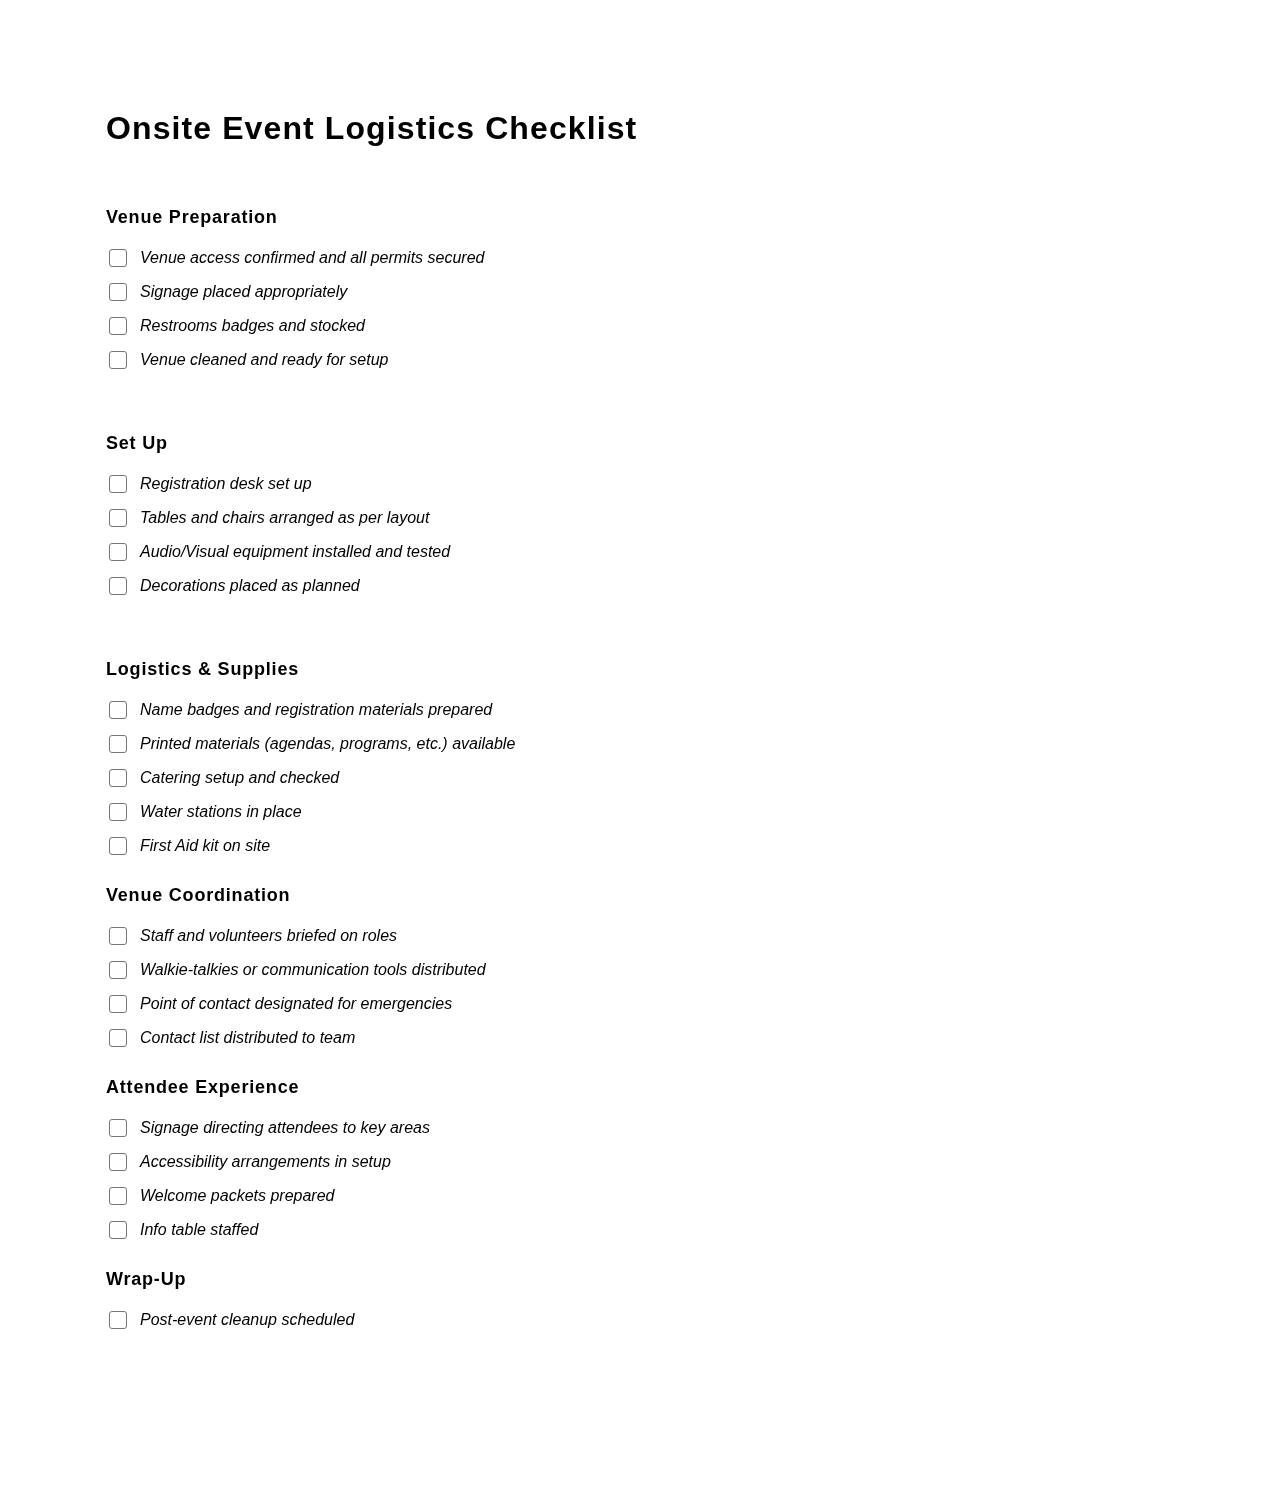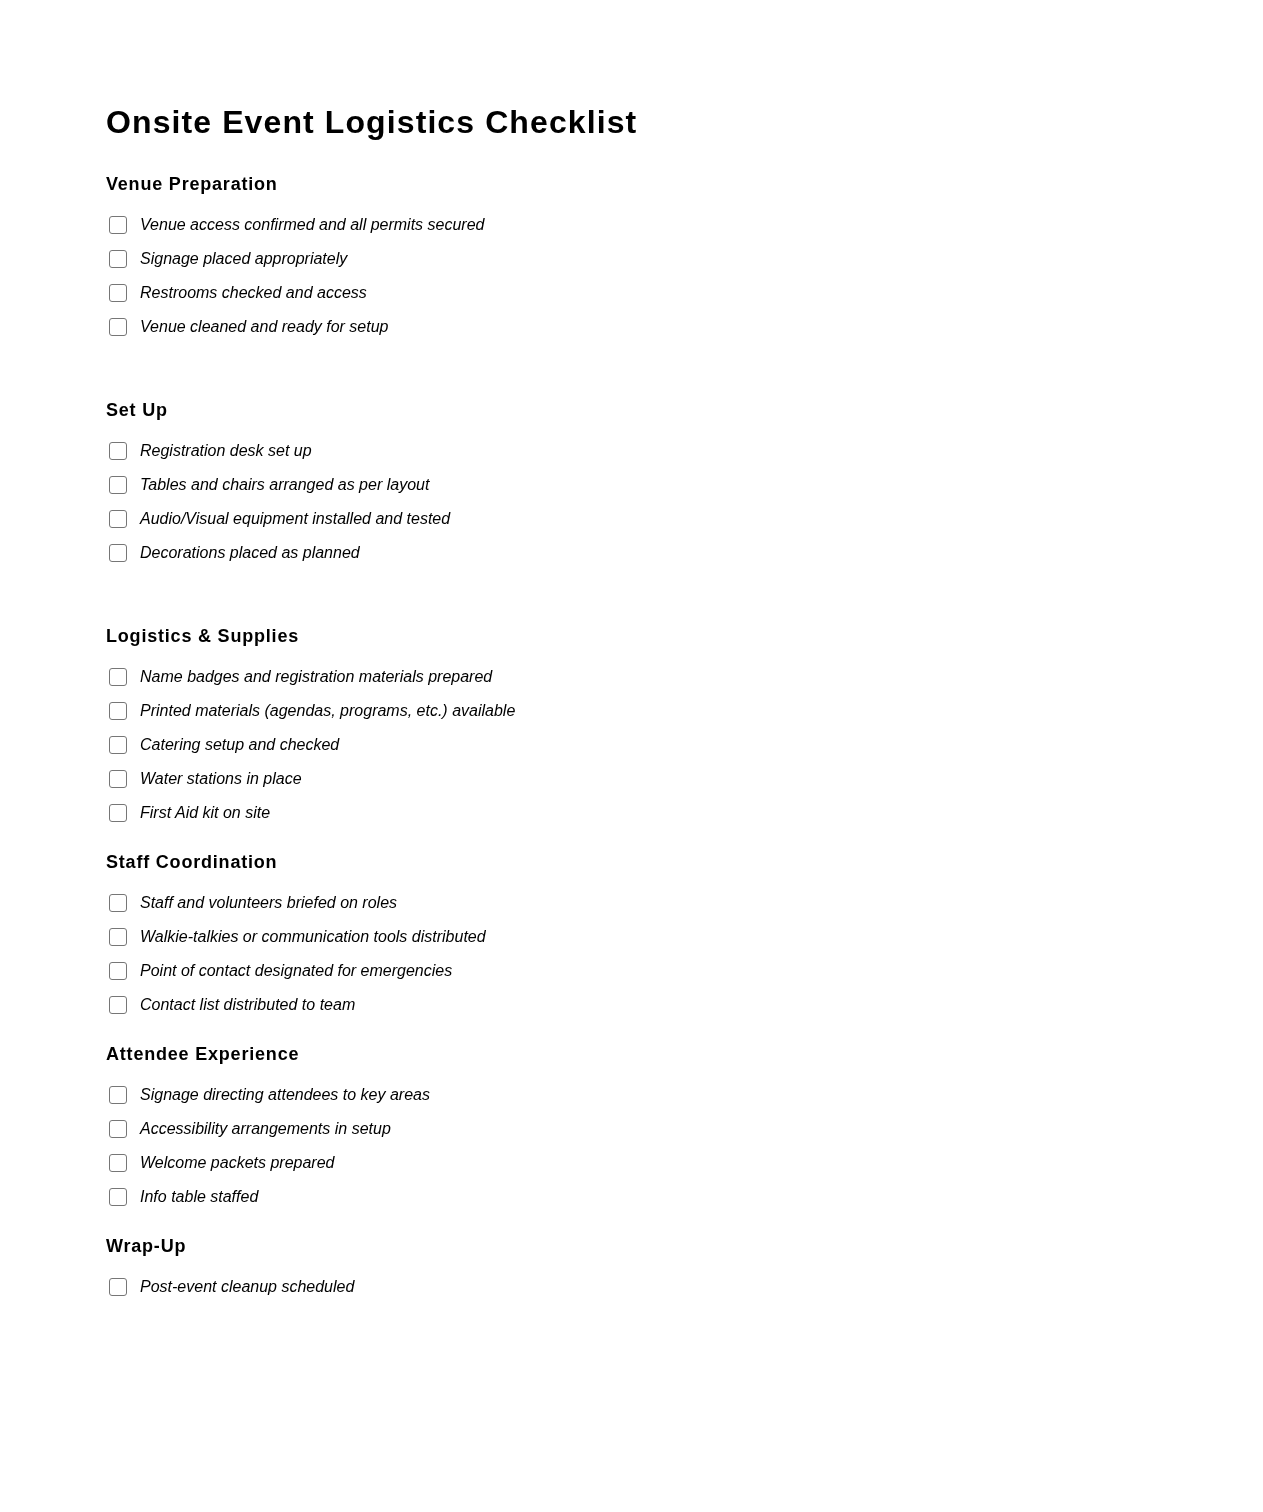--- a/index.html
+++ b/index.html
@@ -16,31 +16,32 @@
     }
     .page {
       position: absolute;
       left: 106px;
       top: 0;
       width: 1000px;
     }
     .title {
       position: absolute;
       left: 0;
-      top: 102px;
+      top: 108px;
       margin: 0;
       font-size: 32px;
       font-weight: bold;
       letter-spacing: 1.1px;
       line-height: 40px;
       white-space: nowrap;
     }
     .section {
       position: absolute;
       left: 0;
+      margin-top: 33px;
     }
     .section-title {
       margin: 0;
       font-size: 18px;
       font-weight: bold;
       letter-spacing: 0.8px;
       line-height: 22px;
       height: 22px;
       white-space: nowrap;
     }
@@ -86,21 +87,21 @@
       <li class="item">
         <span class="checkbox"></span>
         <span class="label">Venue access confirmed and all permits secured</span>
       </li>
       <li class="item">
         <span class="checkbox"></span>
         <span class="label">Signage placed appropriately</span>
       </li>
       <li class="item">
         <span class="checkbox"></span>
-        <span class="label">Restrooms checked and access</span>
+        <span class="label">Restrooms badges and stocked</span>
       </li>
       <li class="item">
         <span class="checkbox"></span>
         <span class="label">Venue cleaned and ready for setup</span>
       </li>
     </ul>
   </div>
 
   <div class="section" style="top:399px;">
     <h2 class="section-title">Set Up</h2>
@@ -144,21 +145,21 @@
         <span class="label">Water stations in place</span>
       </li>
       <li class="item">
         <span class="checkbox"></span>
         <span class="label">First Aid kit on site</span>
       </li>
     </ul>
   </div>
 
   <div class="section" style="top:851px;">
-    <h2 class="section-title">Staff Coordination</h2>
+    <h2 class="section-title">Venue Coordination</h2>
     <ul class="items">
       <li class="item">
         <span class="checkbox"></span>
         <span class="label">Staff and volunteers briefed on roles</span>
       </li>
       <li class="item">
         <span class="checkbox"></span>
         <span class="label">Walkie-talkies or communication tools distributed</span>
       </li>
       <li class="item">

